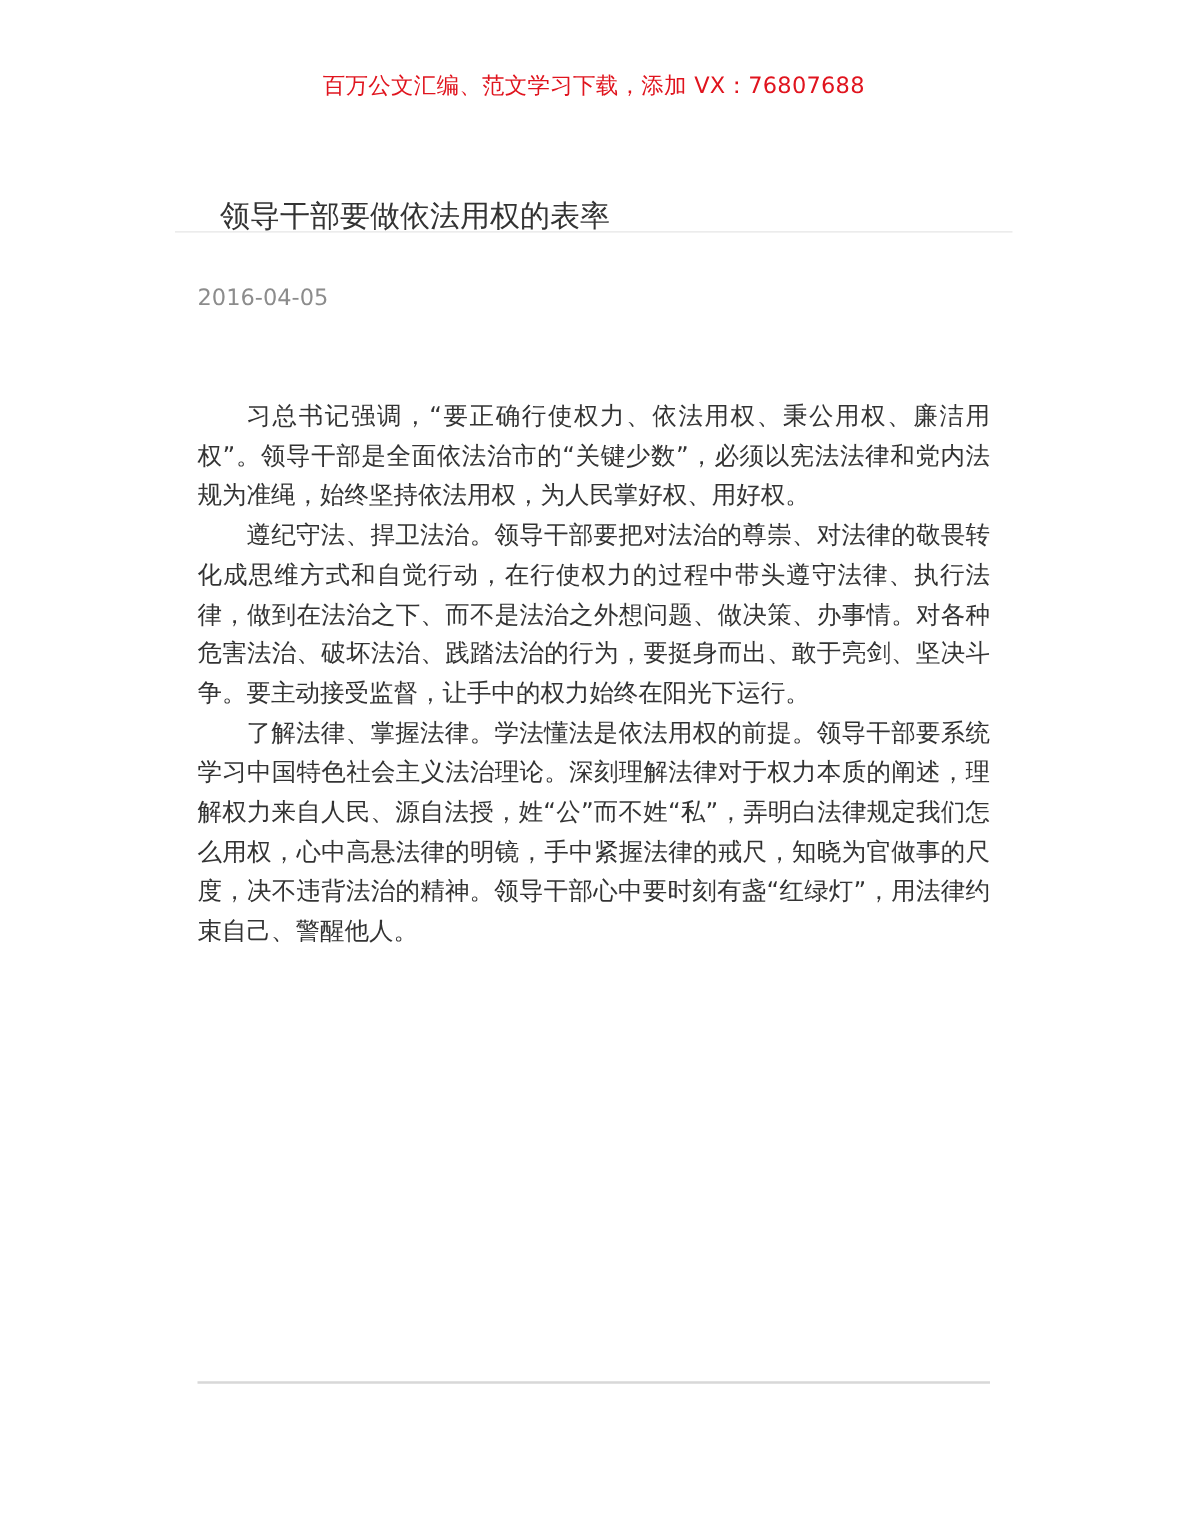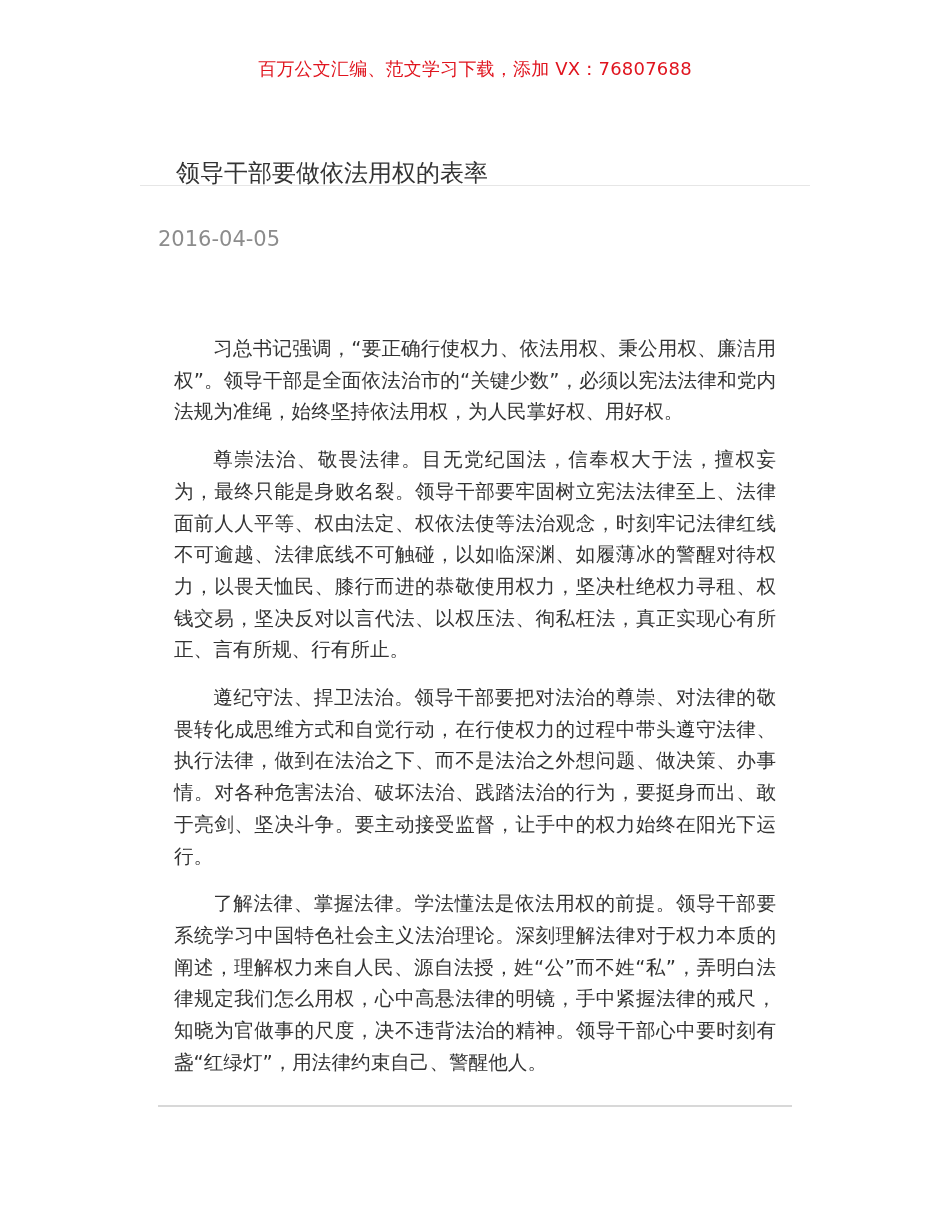--- a/index.html
+++ b/index.html
@@ -41,37 +41,37 @@
       top: 185px;
       left: 140px;
       width: 670px;
       height: 0;
       border-top: 1px solid #e6e6e6;
     }
     .date {
       position: absolute;
       top: 227px;
       left: 158px;
-      font-size: 21px;
+      font-size: 18px;
       line-height: 24px;
       color: #8c8c8c;
     }
     .article {
       position: absolute;
       top: 317px;
       left: 158px;
       width: 634px;
       font-size: 19.6px;
       line-height: 31.7px;
       color: #333333;
       text-align: justify;
       text-justify: inter-character;
     }
     .article p {
-      margin: 16px;
+      margin: 0;
       text-indent: 2em;
     }
     .bottom-divider {
       position: absolute;
       top: 1105px;
       left: 158px;
       width: 634px;
       height: 0;
       border-top: 2px solid #d8d8d8;
     }
@@ -82,18 +82,17 @@
 <div class="banner">百万公文汇编、范文学习下载，添加 VX：76807688</div>
 
 <h1 class="title">领导干部要做依法用权的表率</h1>
 
 <div class="title-divider"></div>
 
 <div class="date">2016-04-05</div>
 
 <div class="article">
   <p>习总书记强调，“要正确行使权力、依法用权、秉公用权、廉洁用权”。领导干部是全面依法治市的“关键少数”，必须以宪法法律和党内法规为准绳，始终坚持依法用权，为人民掌好权、用好权。</p>
-  <p>尊崇法治、敬畏法律。目无党纪国法，信奉权大于法，擅权妄为，最终只能是身败名裂。领导干部要牢固树立宪法法律至上、法律面前人人平等、权由法定、权依法使等法治观念，时刻牢记法律红线不可逾越、法律底线不可触碰，以如临深渊、如履薄冰的警醒对待权力，以畏天恤民、膝行而进的恭敬使用权力，坚决杜绝权力寻租、权钱交易，坚决反对以言代法、以权压法、徇私枉法，真正实现心有所正、言有所规、行有所止。</p>
   <p>遵纪守法、捍卫法治。领导干部要把对法治的尊崇、对法律的敬畏转化成思维方式和自觉行动，在行使权力的过程中带头遵守法律、执行法律，做到在法治之下、而不是法治之外想问题、做决策、办事情。对各种危害法治、破坏法治、践踏法治的行为，要挺身而出、敢于亮剑、坚决斗争。要主动接受监督，让手中的权力始终在阳光下运行。</p>
   <p>了解法律、掌握法律。学法懂法是依法用权的前提。领导干部要系统学习中国特色社会主义法治理论。深刻理解法律对于权力本质的阐述，理解权力来自人民、源自法授，姓“公”而不姓“私”，弄明白法律规定我们怎么用权，心中高悬法律的明镜，手中紧握法律的戒尺，知晓为官做事的尺度，决不违背法治的精神。领导干部心中要时刻有盏“红绿灯”，用法律约束自己、警醒他人。</p>
 </div>
 
 <div class="bottom-divider"></div>
 
 </body></html>

